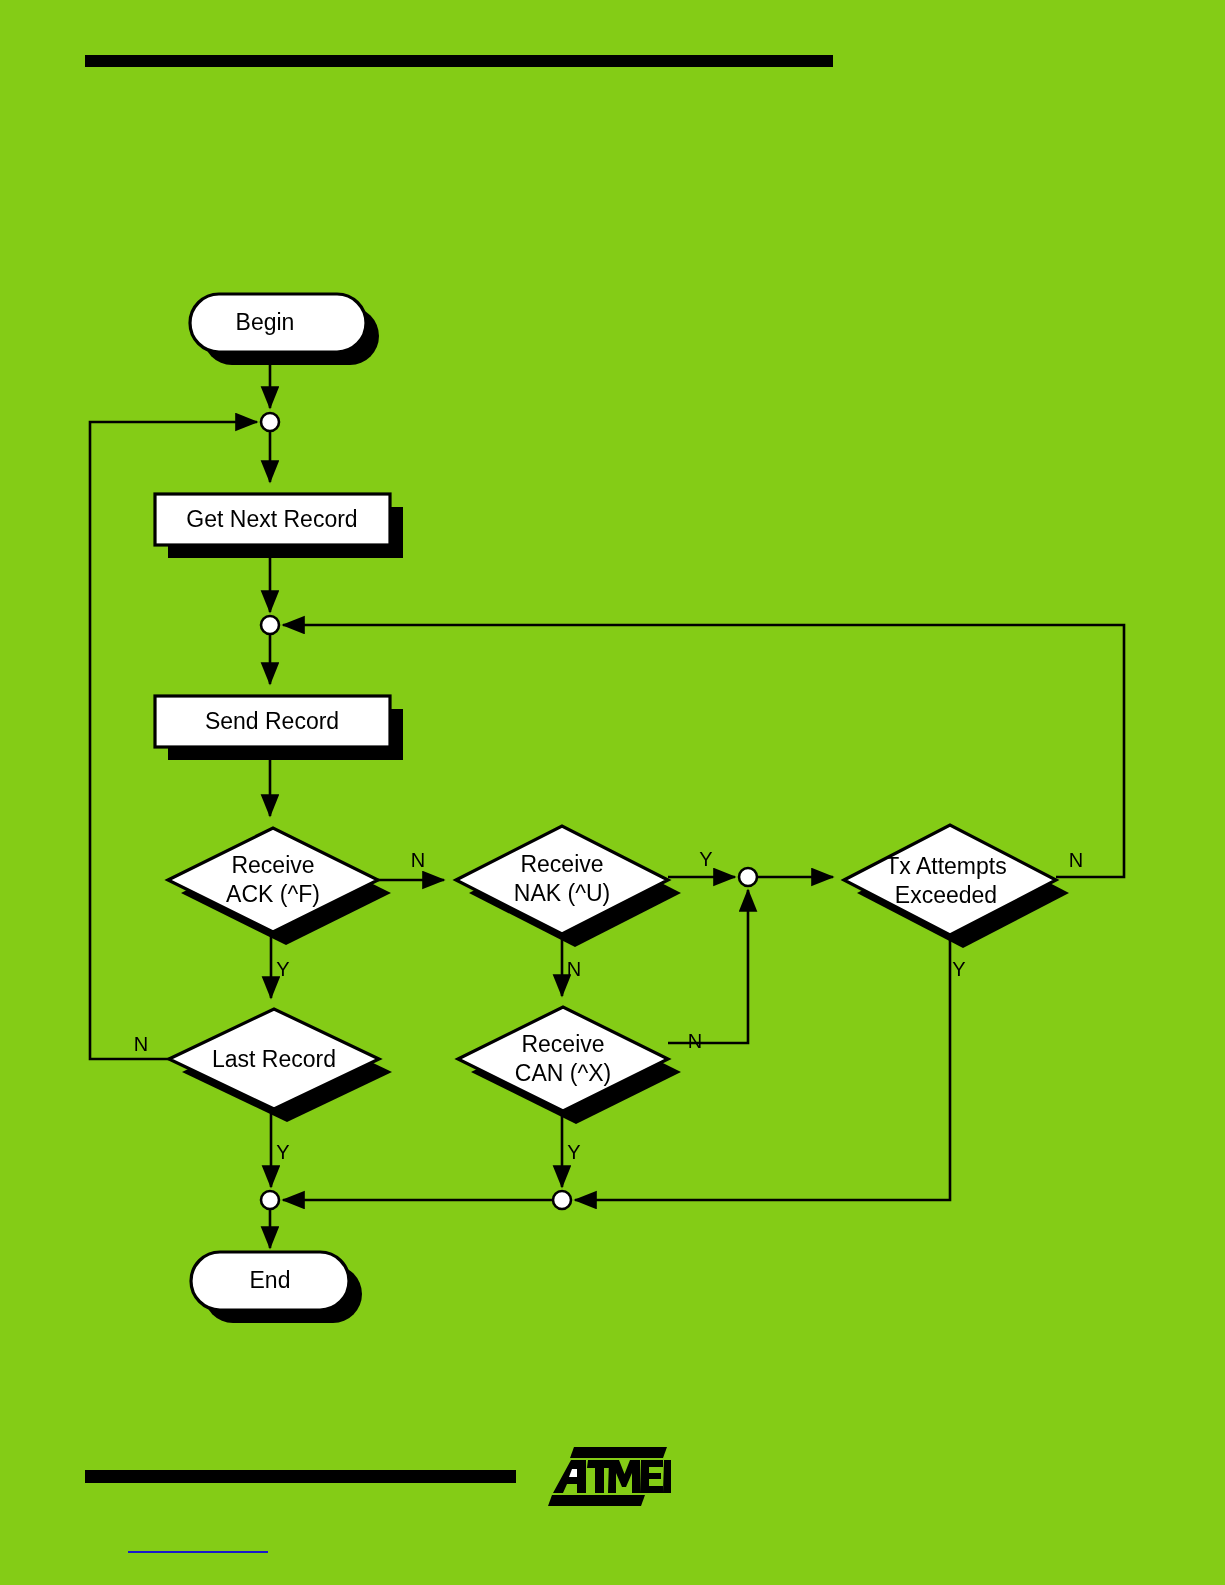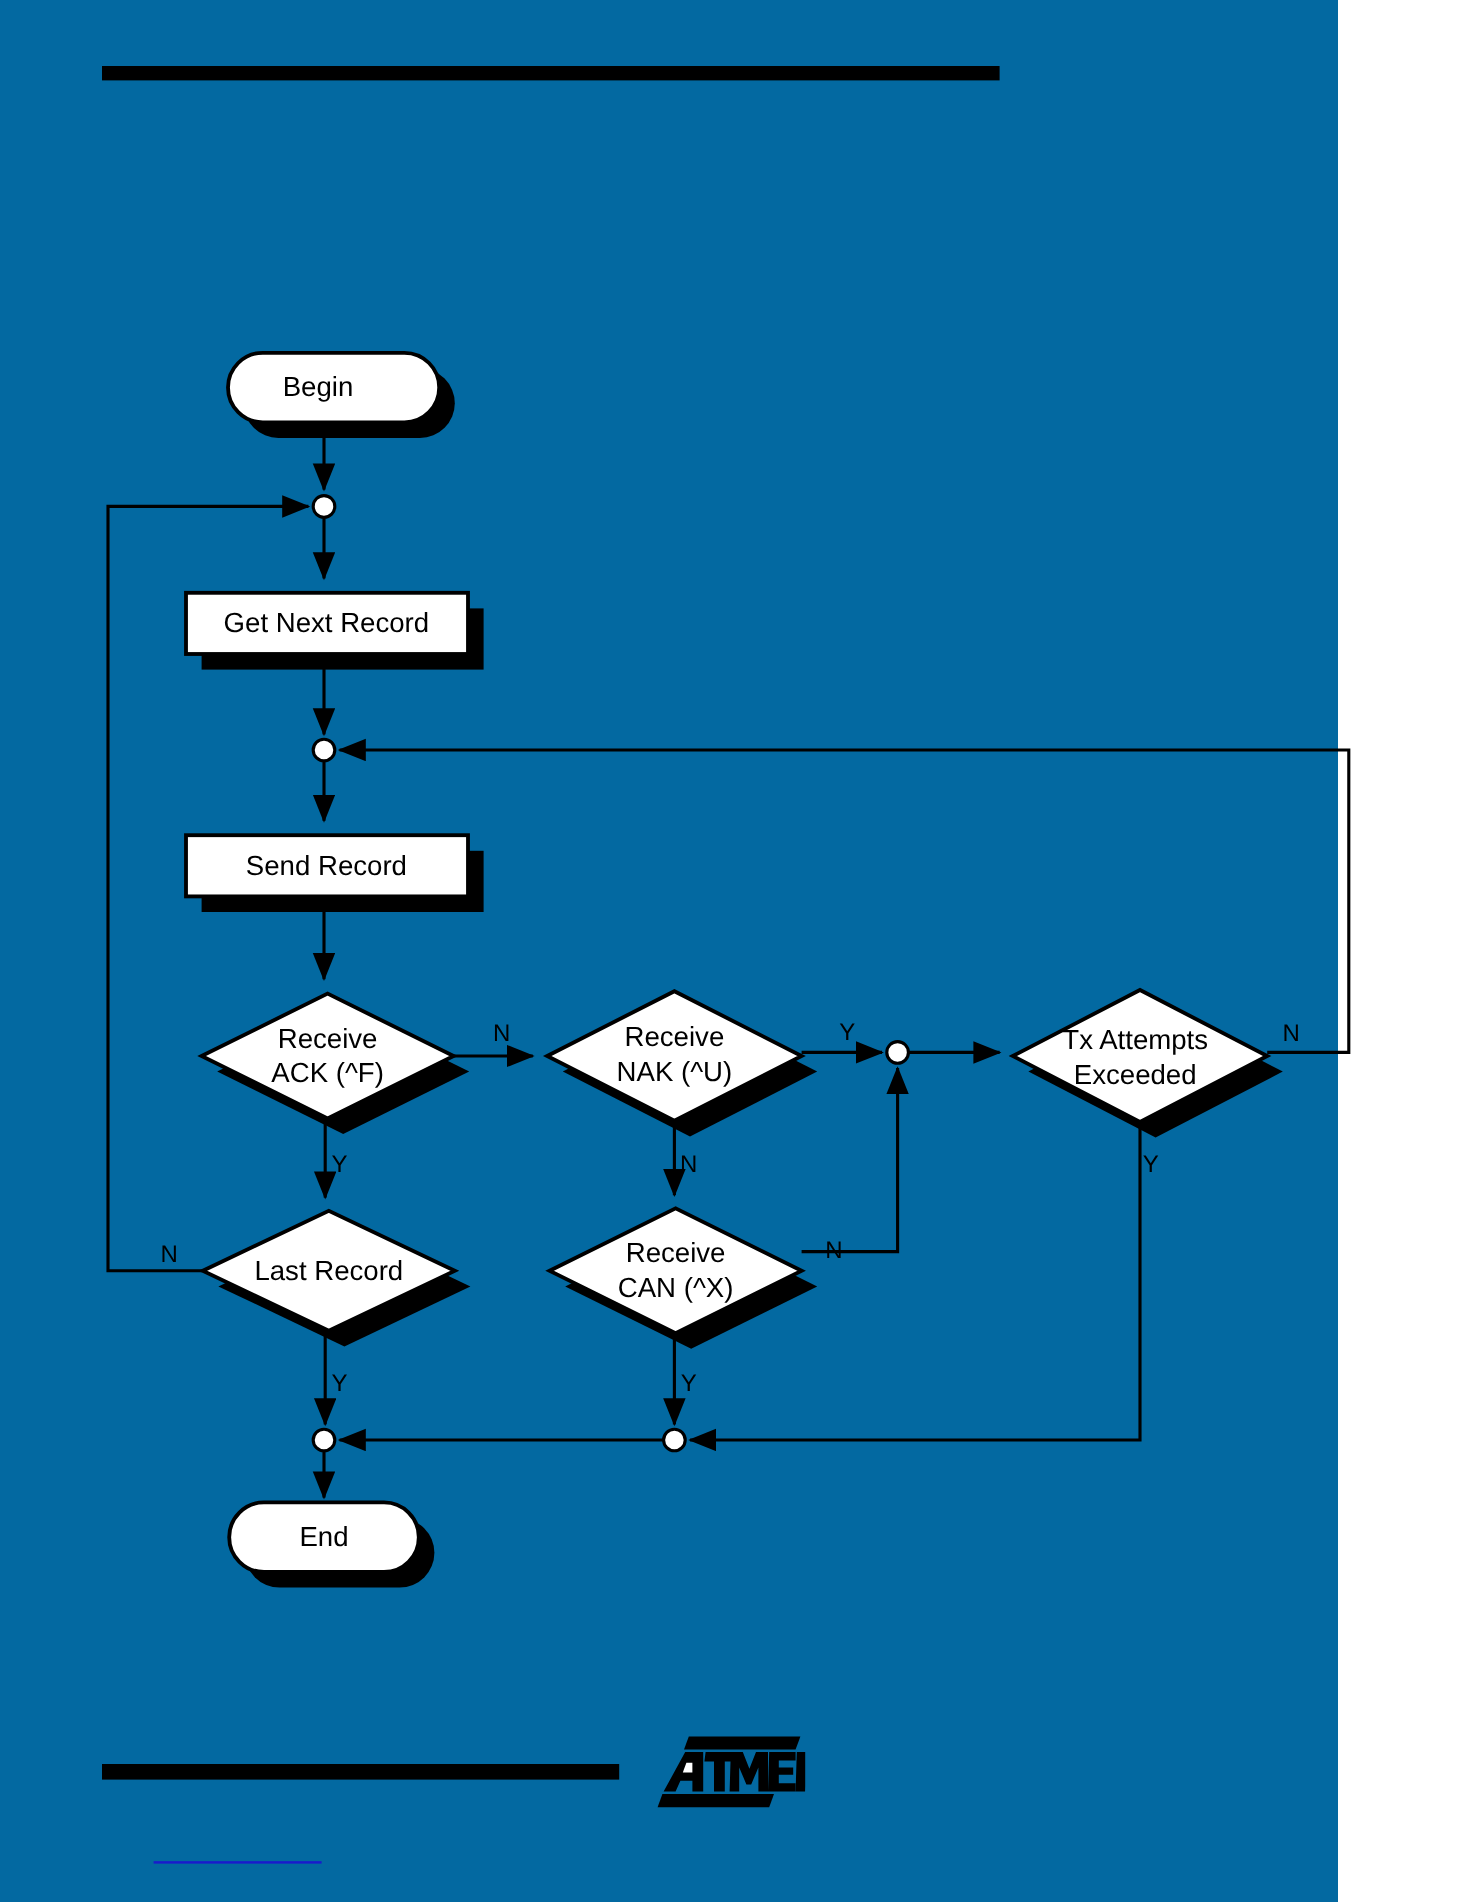--- a/index.html
+++ b/index.html
@@ -11,23 +11,23 @@
   body {
     width: 1225px;
     height: 1585px;
     position: relative;
     font-family: "Liberation Sans", sans-serif;
     overflow: hidden;
   }
   #page {
     position: absolute;
     left: 0; top: 0;
-    width: 1115px;
+    width: 1225px;
     height: 1585px;
-    background: #0369a1;
+    background: #84cc16;
   }
   .rule {
     position: absolute;
     background: #000000;
   }
   #header-rule {
     left: 85px;
     top: 55px;
     width: 748px;
     height: 12px;

